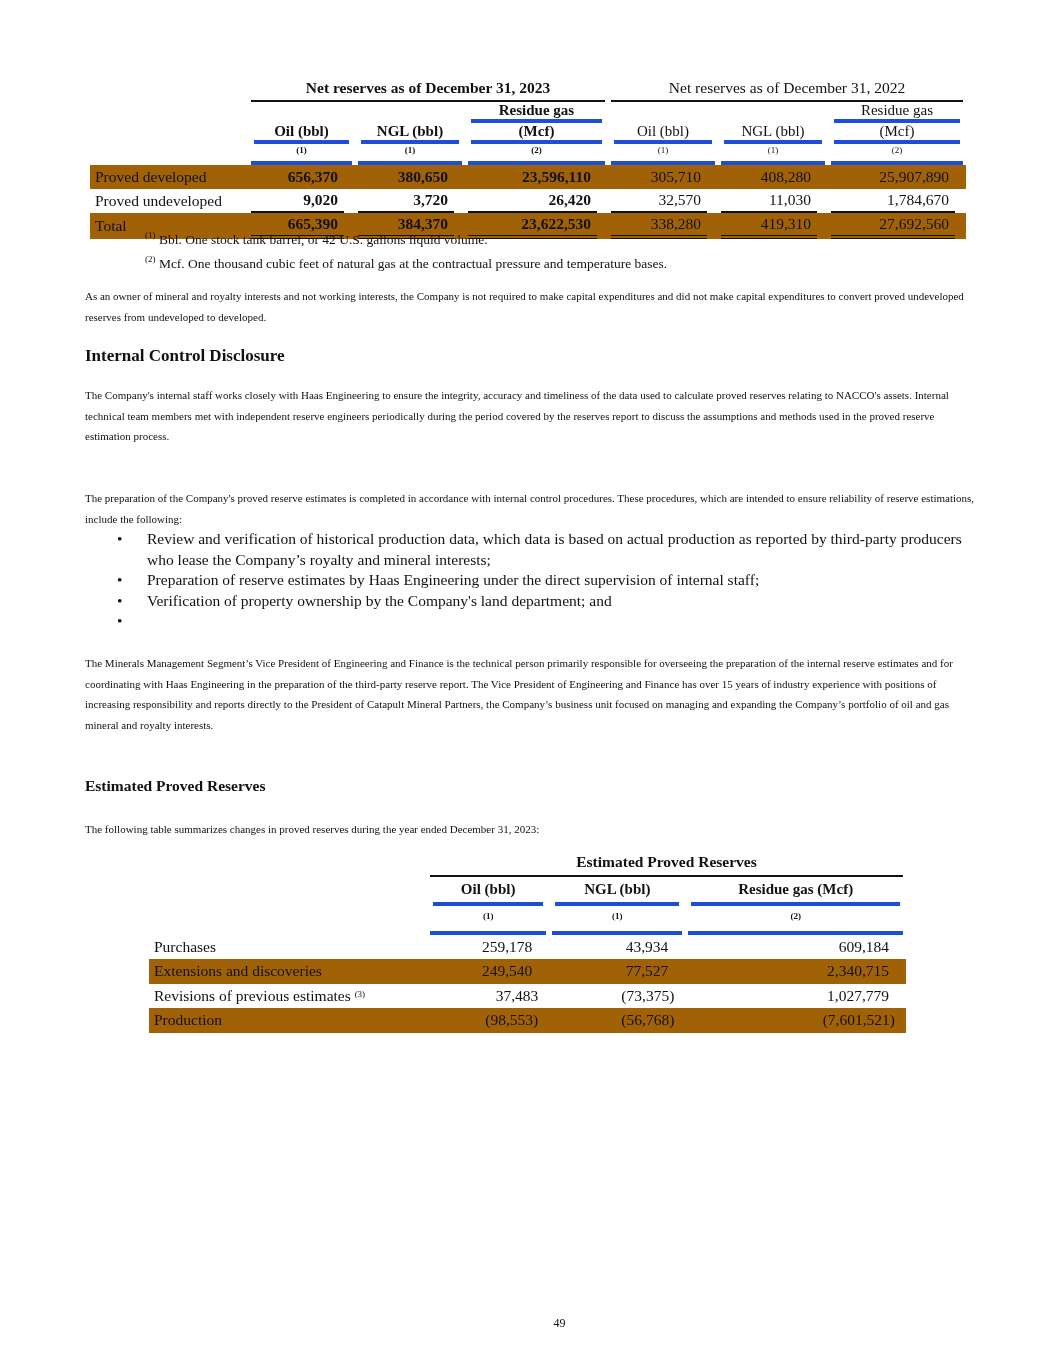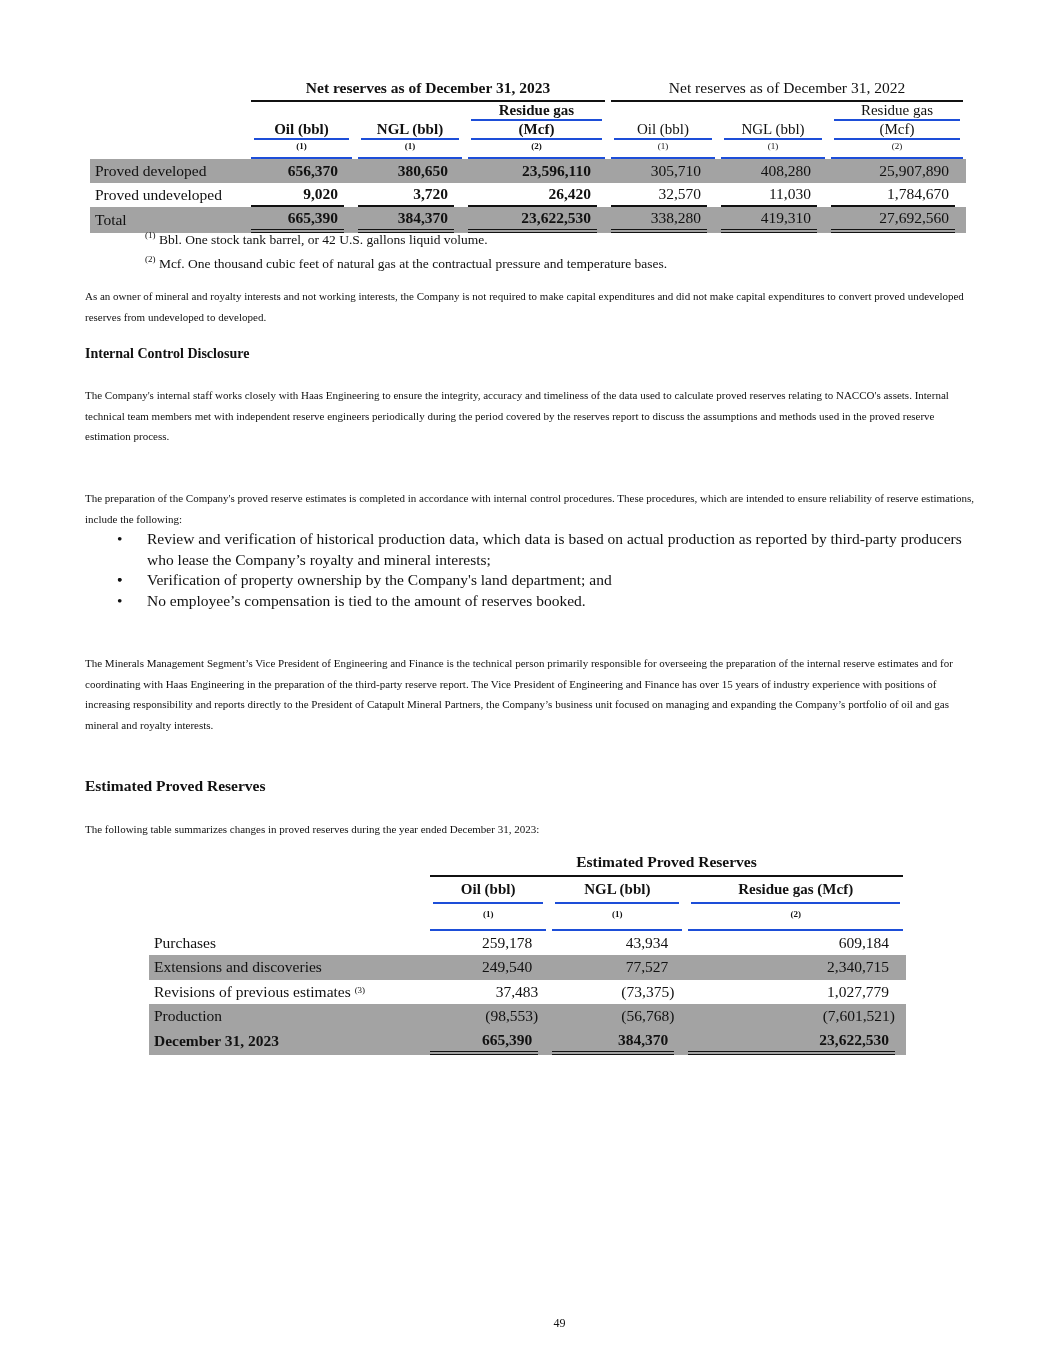--- a/index.html
+++ b/index.html
@@ -2,30 +2,30 @@
 <html><head>
 <meta charset="utf-8">
 <style>
   html, body { margin: 0; padding: 0; background: #ffffff; }
   body {
     width: 1055px; height: 1365px; position: relative; overflow: hidden;
     font-family: "Liberation Serif", serif; color: #111; font-size: 15.5px;
   }
   .abs { position: absolute; }
   sup { font-size: 9px; vertical-align: top; position: relative; top: -2px; }
-  .blue { background: #a3a3a3; }
+  .blue { background: #a16207; }
 
   
   #t1 { left: 90px; top: 76px; width: 876px; }
   #t1 table { border-collapse: separate; border-spacing: 0; width: 100%; }
   #t1 td { padding: 0; height: 24px; line-height: 24px; white-space: nowrap; }
   .grp { text-align: center; height: 22px; line-height: 22px; font-size: 15.5px; }
   .grp span { display: block; border-bottom: 2px solid #111; margin: 0 3px; }
   .hdr { text-align: center; vertical-align: bottom; font-size: 15px; line-height: 16px !important; }
-  .hdr span { display: block; border-bottom: 2px solid #1d4ed8; margin: 0 3px; padding-bottom: 1px; }
+  .hdr span { display: block; border-bottom: 4px solid #1d4ed8; margin: 0 3px; padding-bottom: 1px; }
   .num { text-align: right; padding-right: 8px !important; }
   .num span { display: block; margin: 0 3px; padding-right: 6px; }
   .b { font-weight: bold; }
   .lbl { padding-left: 5px !important; }
   .ul span { border-bottom: 2px solid #111; line-height: 22px; }
   .dul span { border-bottom: 4px double #111; line-height: 22px; }
 
   
   .fn { font-size: 13.5px; left: 145px; }
   .para { left: 85px; width: 890px; line-height: 20.6px; font-size: 11px; }
@@ -153,31 +153,31 @@
     </tr>
   </tbody>
     </table>
 </div>
 
 <div class="abs fn" style="top:232px"><sup>(1)</sup><span> Bbl. One stock tank barrel, or 42 U.S. gallons liquid volume.</span></div>
 <div class="abs fn" style="top:256px"><sup>(2)</sup><span> Mcf. One thousand cubic feet of natural gas at the contractual pressure and temperature bases.</span></div>
 
 <div class="abs para" style="top:286px">As an owner of mineral and royalty interests and not working interests, the Company is not required to make capital expenditures and did not make capital expenditures to convert proved undeveloped reserves from undeveloped to developed.</div>
 
-<div class="abs heading" style="top:346px; font-size:14px">Internal Control Disclosure</div>
+<div class="abs heading" style="top:346px; font-size:17px">Internal Control Disclosure</div>
 
 <div class="abs para" style="top:385px">The Company's internal staff works closely with Haas Engineering to ensure the integrity, accuracy and timeliness of the data used to calculate proved reserves relating to NACCO's assets. Internal technical team members met with independent reserve engineers periodically during the period covered by the reserves report to discuss the assumptions and methods used in the proved reserve estimation process.</div>
 
 <div class="abs para" style="top:488px">The preparation of the Company's proved reserve estimates is completed in accordance with internal control procedures. These procedures, which are intended to ensure reliability of reserve estimations, include the following:</div>
 
 <div class="abs bullets" style="top:529px">
   <div class="bullet"><span class="dot">•</span><span>Review and verification of historical production data, which data is based on actual production as reported by third-party producers who lease the Company’s royalty and mineral interests;</span></div>
+  <div class="bullet"><span class="dot">•</span><span>Preparation of reserve estimates by Haas Engineering under the direct supervision of internal staff;</span></div>
+  <div class="bullet"><span class="dot">•</span><span>Verification of property ownership by the Company's land department; and</span></div>
   <div class="bullet"><span class="dot">•</span></div>
-  <div class="bullet"><span class="dot">•</span><span>Verification of property ownership by the Company's land department; and</span></div>
-  <div class="bullet"><span class="dot">•</span><span>No employee’s compensation is tied to the amount of reserves booked.</span></div>
 </div>
 
 <div class="abs para" style="top:653px">The Minerals Management Segment’s Vice President of Engineering and Finance is the technical person primarily responsible for overseeing the preparation of the internal reserve estimates and for coordinating with Haas Engineering in the preparation of the third-party reserve report. The Vice President of Engineering and Finance has over 15 years of industry experience with positions of increasing responsibility and reports directly to the President of Catapult Mineral Partners, the Company’s business unit focused on managing and expanding the Company’s portfolio of oil and gas mineral and royalty interests.</div>
 
 <div class="abs heading" style="top:777px">Estimated Proved Reserves</div>
 
 <div class="abs para" style="top:819px">The following table summarizes changes in proved reserves during the year ended December 31, 2023:</div>
 
 <div id="t2" class="abs">
   <table>
@@ -241,29 +241,17 @@
       <td class="num">
             <span style="padding-right:0">(98,553)</span>
           </td>
       <td class="num">
             <span style="padding-right:0">(56,768)</span>
           </td>
       <td class="num">
             <span style="padding-right:0">(7,601,521)</span>
           </td>
     </tr>
-    <tr class="blue">
-      <td class="lbl b">December 31, 2023</td>
-      <td class="num b dul">
-            <span>665,390</span>
-          </td>
-      <td class="num b dul">
-            <span>384,370</span>
-          </td>
-      <td class="num b dul">
-            <span>23,622,530</span>
-          </td>
-    </tr>
   </tbody>
     </table>
 </div>
 
 <div class="abs pg">49</div>
 
 </body></html>

